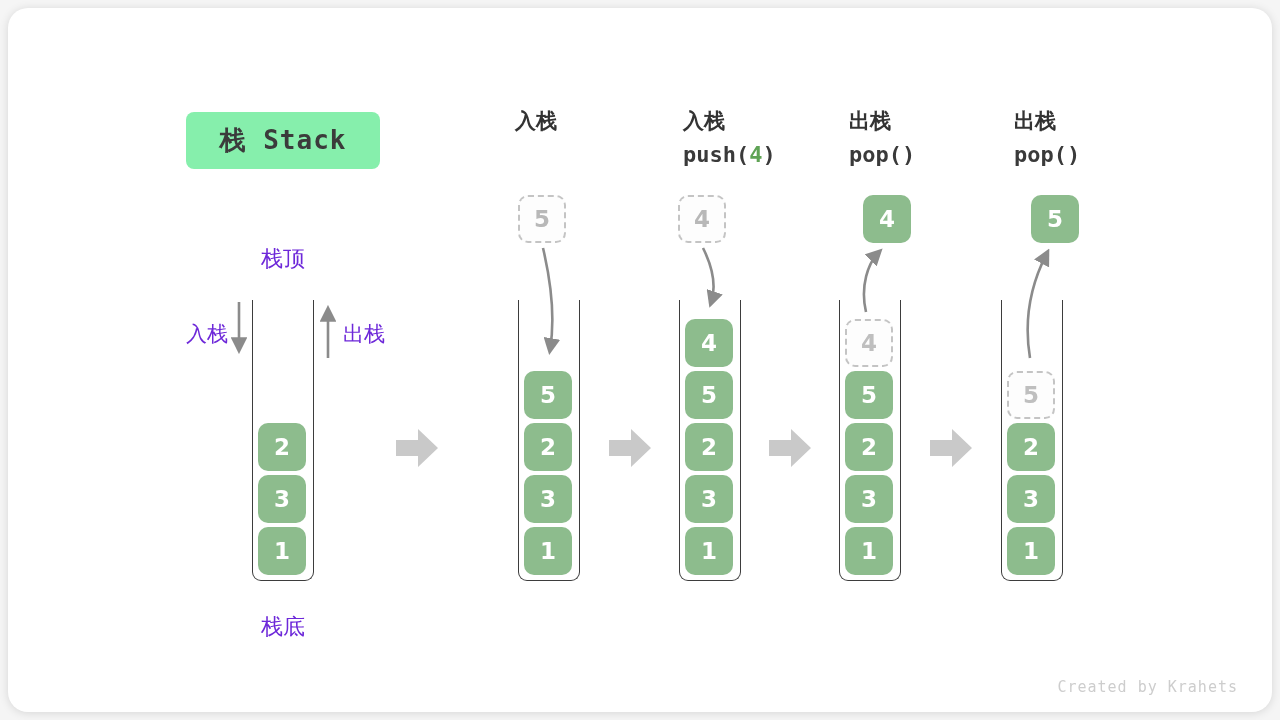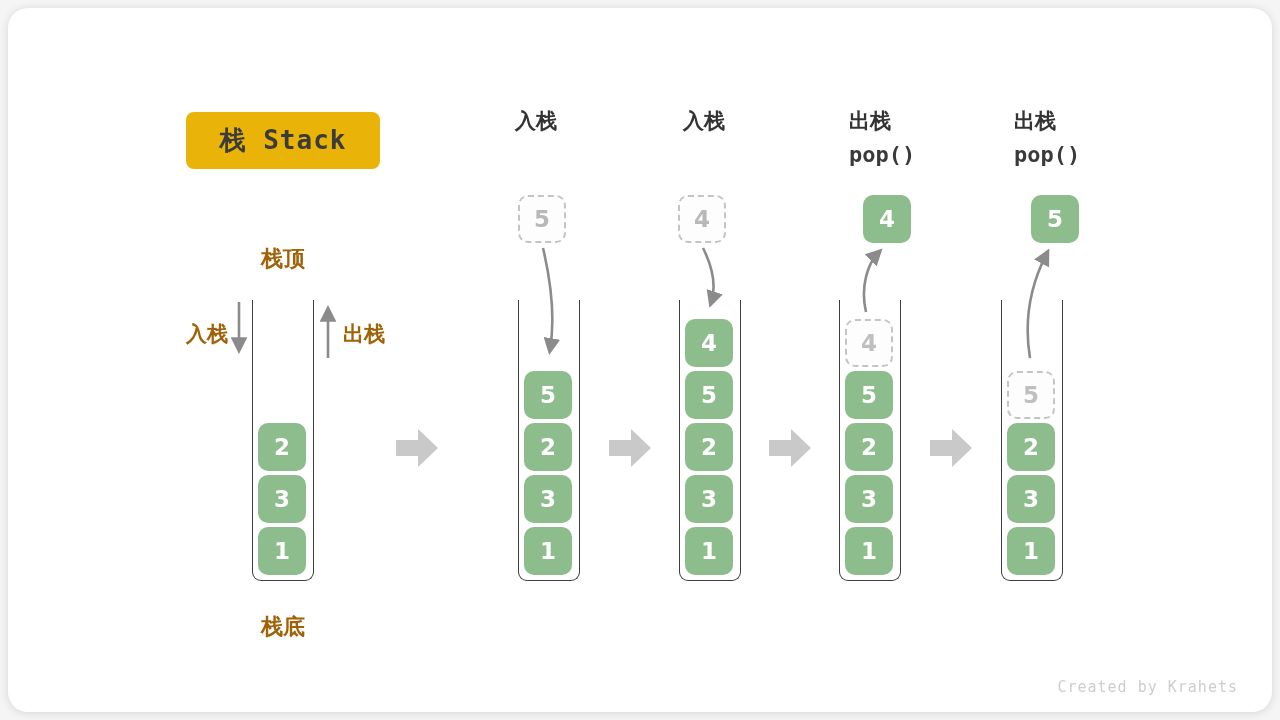--- a/index.html
+++ b/index.html
@@ -1,24 +1,24 @@
 <!DOCTYPE html>
 <html><head>
 <meta charset="utf-8">
 <style>
   html,body{margin:0;padding:0;background:#f5f5f5;}
   .canvas{position:relative;width:1280px;height:720px;font-family:"Liberation Sans",sans-serif;overflow:hidden;}
   .card{position:absolute;left:8px;top:8px;width:1264px;height:704px;background:#ffffff;border-radius:20px;box-shadow:0 1px 10px rgba(0,0,0,0.13);}
-  .title-box{position:absolute;left:186px;top:112px;width:194px;height:57px;background:#eab308;border-radius:8px;display:flex;align-items:center;justify-content:center;}
+  .title-box{position:absolute;left:186px;top:112px;width:194px;height:57px;background:#86efac;border-radius:8px;display:flex;align-items:center;justify-content:center;}
   .title-box span{font-family:"DejaVu Sans Mono",monospace;font-size:26px;font-weight:600;color:#3b3b3b;letter-spacing:1px;}
   .step-header{position:absolute;top:107px;width:160px;}
   .step-header .op{font-size:21px;font-weight:700;color:#333333;margin-bottom:7px;}
   .step-header .code{font-family:"DejaVu Sans Mono",monospace;font-size:22px;font-weight:600;color:#3a3a3a;}
   .step-header .code .arg{color:#5fa355;font-weight:700;}
-  .zh-label{position:absolute;font-size:21px;font-weight:700;color:#a16207;}
+  .zh-label{position:absolute;font-size:21px;font-weight:400;color:#6d28d9;}
   .stack{position:absolute;top:300px;width:62px;height:281px;border:1.5px solid #3d3d3d;border-top:none;border-radius:0 0 9px 9px;box-sizing:border-box;background:#ffffff;}
   .el{position:absolute;left:5px;width:48px;height:48px;border-radius:10px;display:flex;align-items:center;justify-content:center;font-family:"DejaVu Sans",sans-serif;font-size:23px;font-weight:700;box-sizing:border-box;}
   .el.solid{background:#8dbc8d;color:#ffffff;}
   .el.ghost{border:2px dashed #c4c4c4;background:#fdfdfd;color:#bfbfbf;}
   .float-box{position:absolute;top:195px;width:48px;height:48px;border-radius:10px;display:flex;align-items:center;justify-content:center;font-family:"DejaVu Sans",sans-serif;font-size:23px;font-weight:700;box-sizing:border-box;}
   .float-box.dashed{border:2px dashed #c4c4c4;background:#fdfdfd;color:#b8b8b8;}
   .float-box.solid{background:#8dbc8d;color:#ffffff;}
   .overlay{position:absolute;left:0;top:0;width:1280px;height:720px;pointer-events:none;}
   .watermark{position:absolute;right:42px;bottom:24px;font-family:"DejaVu Sans Mono",monospace;font-size:15px;color:#cdcdcd;letter-spacing:1px;margin-top:21px;}
 </style>
@@ -30,20 +30,21 @@
 
   <div class="title-box">
     <span>栈 Stack</span>
   </div>
 
   <div class="step-header" style="left:515px">
     <div class="op">入栈</div>
   </div>
   <div class="step-header" style="left:683px">
     <div class="op">入栈</div>
+    <div class="code"><span>push(</span><span class="arg">4</span><span>)</span></div>
   </div>
   <div class="step-header" style="left:849px">
     <div class="op">出栈</div>
     <div class="code"><span>pop(</span><span class="arg"></span><span>)</span></div>
   </div>
   <div class="step-header" style="left:1014px">
     <div class="op">出栈</div>
     <div class="code"><span>pop(</span><span class="arg"></span><span>)</span></div>
   </div>
 

